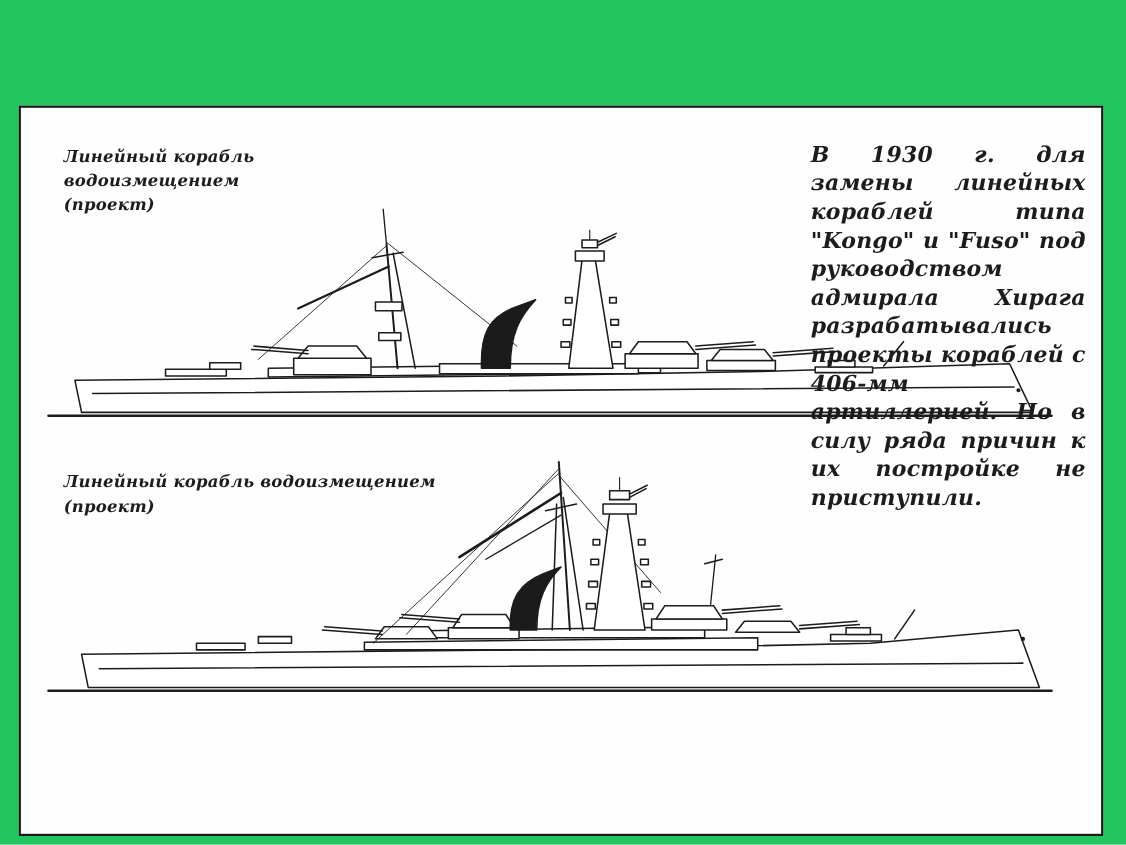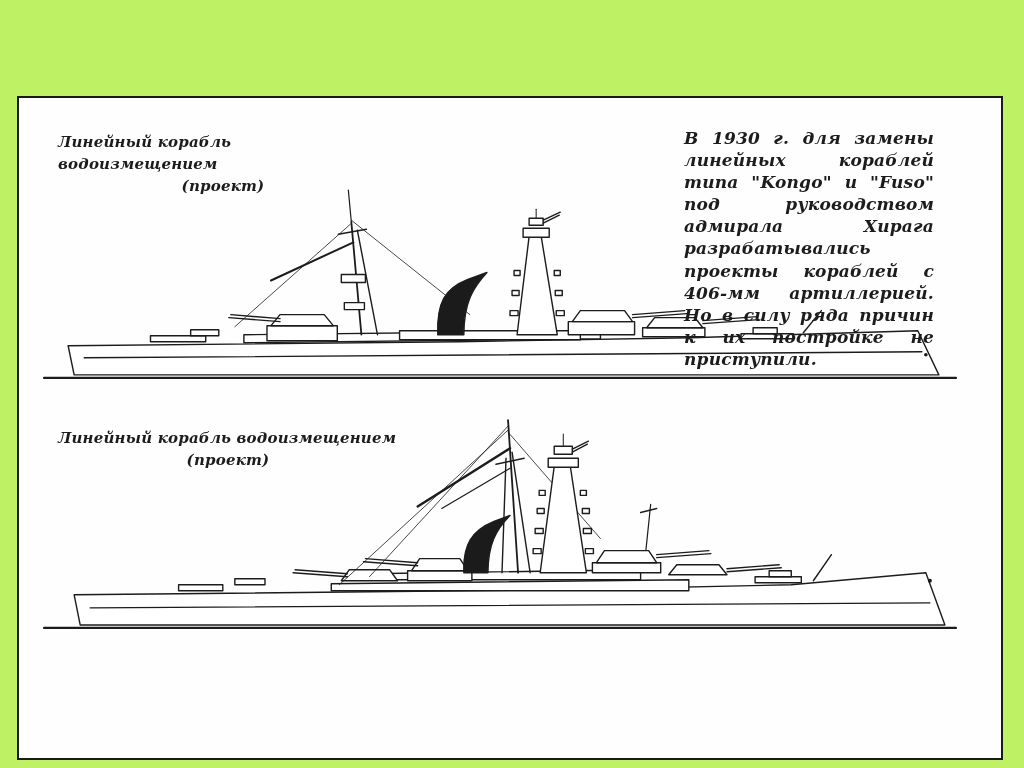--- a/index.html
+++ b/index.html
@@ -1,25 +1,25 @@
 <!DOCTYPE html>
 <html><head>
 <meta charset="utf-8">
 <style>
   html,body{margin:0;padding:0;background:#ffffff;}
-  .page{position:relative;width:1024px;height:768px;background:#bef264;overflow:hidden;
+  .page{position:relative;width:1024px;height:768px;background:#22c55e;overflow:hidden;
         font-family:"DejaVu Serif", serif;color:#1c1c1c;}
   .frame{position:absolute;left:17px;top:96px;width:986px;height:664px;
          border:2px solid #1a1a1a;box-sizing:border-box;background:#fefefe;}
   .caption{position:absolute;font-style:italic;font-weight:600;font-size:15px;
            line-height:1.45;letter-spacing:.2px;}
   .caption .c-line{display:block;}
-  .caption .c-center{display:block;text-align:center;width:100%;}
-  .note{position:absolute;left:684px;top:127px;width:250px;font-style:italic;font-weight:700;
-        font-size:17px;line-height:1.3;text-align:justify;letter-spacing:.2px;}
+  .caption .c-center{display:block;text-align:left;width:100%;}
+  .note{position:absolute;left:737px;top:127px;width:250px;font-style:italic;font-weight:700;
+        font-size:20px;line-height:1.3;text-align:justify;letter-spacing:.2px;}
   .fig{position:absolute;}
   svg{display:block;}
 </style>
 </head>
 <body>
 
 <div class="page">
   <div class="frame"></div>
 
   <svg class="fig" style="left:38px;top:184px" width="924" height="201" viewBox="0 0 920 200">

